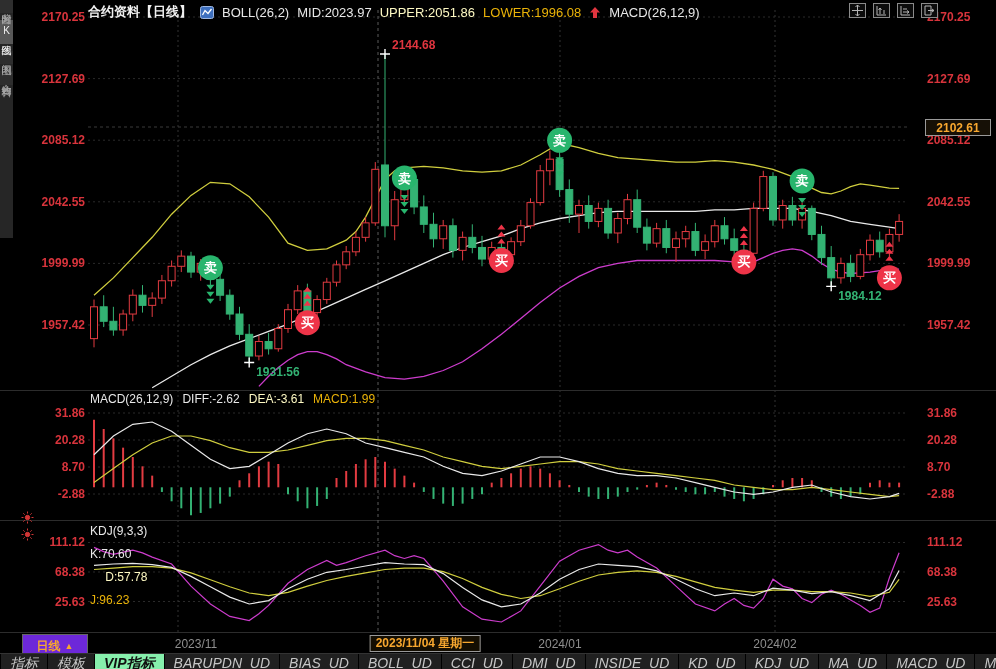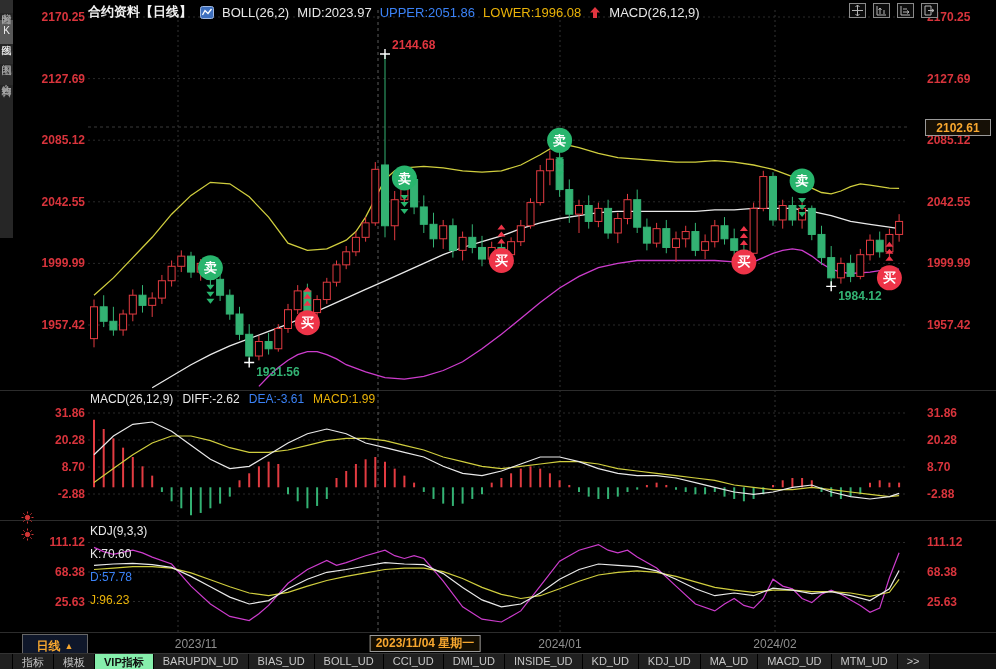--- a/index.html
+++ b/index.html
@@ -4,21 +4,21 @@
 <style>
   html,body{margin:0;padding:0;background:#000;}
   body{width:996px;height:669px;position:relative;overflow:hidden;
        font-family:"Liberation Sans",sans-serif;color:#ddd;}
   svg text{font-family:"Liberation Sans",sans-serif;}
 
   
   .topbar{position:absolute;top:3px;left:88px;display:flex;align-items:center;gap:8px;
           font-size:13px;white-space:nowrap;z-index:5;}
   .t-title{font-weight:700;color:#f0f0f0;}
-  .t-w{color:#e8e8e8;} .t-y{color:#3b82f6;} .t-m{color:#eab308;}
+  .t-w{color:#e8e8e8;} .t-y{color:#fef9c3;text-align:right;} .t-m{color:#eab308;}
   .mini-icon{display:inline-flex;align-items:center;}
 
   .tb-group{position:absolute;top:3px;left:849px;display:flex;gap:7px;z-index:6;}
   .tb{width:17px;height:15px;border:1px solid #8a8a8a;background:#0c0c0c;
       display:flex;align-items:center;justify-content:center;box-sizing:border-box;}
 
   
   .sidebar{position:absolute;left:0;top:0;width:13px;height:238px;background:#262626;z-index:5;}
   .side-item{writing-mode:vertical-rl;text-orientation:upright;width:13px;
              font-size:10px;letter-spacing:1px;color:#a6a6a6;background:#2e2e2e;
@@ -36,32 +36,32 @@
 
   
   .pane-header{position:absolute;left:90px;display:flex;gap:9px;font-size:12px;
                white-space:nowrap;z-index:5;}
   .ph-macd{top:392px;} .ph-kdj{top:524px;flex-direction:column;}
 
   .sun-icon{position:absolute;left:21px;z-index:5;}
 
   
   .period-box{position:absolute;left:22px;top:634px;width:66px;height:24px;
-              border:1px solid #666;background:#0f172a;color:#f7a72f;
+              border:1px solid #666;background:#6d28d9;color:#f7a72f;
               font-size:12px;font-weight:700;display:flex;align-items:center;
               justify-content:center;gap:4px;z-index:5;box-sizing:border-box;cursor:pointer;}
   .period-arrow{font-size:9px;}
   .xlabel{position:absolute;top:637px;transform:translateX(-50%);font-size:12px;
           color:#8f8f8f;z-index:4;white-space:nowrap;}
   .xlabel.hl{color:#f7a72f;font-weight:700;border:1px solid #999;background:#140e02;
              padding:0 5px;height:15px;line-height:15px;top:635px;}
 
   
-  .tabs{position:absolute;left:0;top:653px;width:996px;height:16px;background:#121212;
-        border-top:1px solid #333;display:flex;font-size:11px;z-index:5;box-sizing:border-box;}
+  .tabs{position:absolute;left:0;top:653px;width:860px;height:16px;background:#121212;
+        border-top:1px solid #333;display:flex;font-size:14px;z-index:5;box-sizing:border-box;font-style:italic;}
   .tab-spacer{width:12px;background:#202020;border-right:1px solid #000;}
   .tab{padding:1px 9px 0;color:#c6c6c6;background:#202020;border-right:1px solid #000;
        height:15px;box-sizing:border-box;cursor:pointer;white-space:nowrap;}
   .tab.active{background:#86efac;color:#101010;font-weight:700;}
 </style>
 </head>
 <body>
 
 <svg id="chart-svg" width="996" height="669" style="position:absolute;left:0;top:0;z-index:1">
     <defs>

